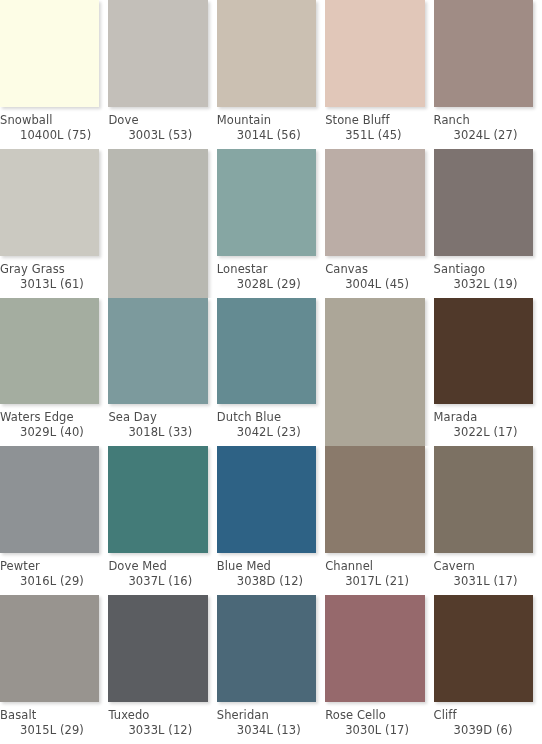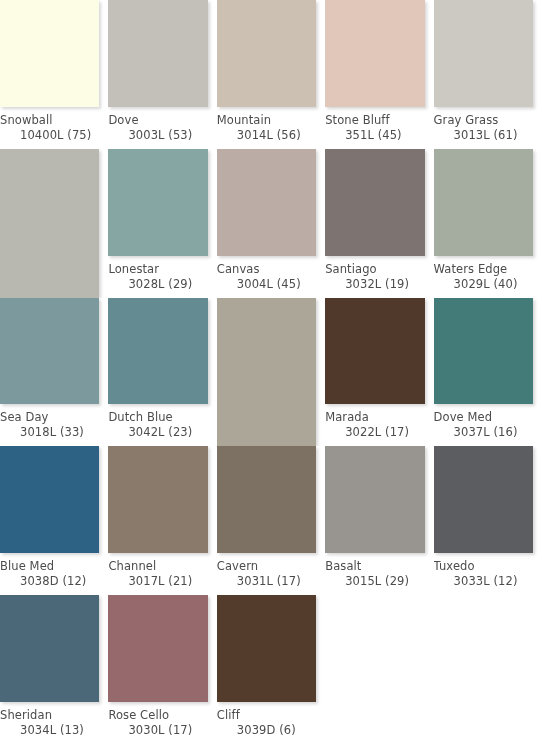--- a/index.html
+++ b/index.html
@@ -103,20 +103,29 @@
     </div>
     <div class="swatch-cell">
       <div class="chip-wrap">
         <div class="chip" style="background-color: rgb(225, 199, 185);"></div>
       </div>
       <div class="label-block">
         <span class="label-name">Stone Bluff</span>
         <span class="label-code">351L (45)</span>
       </div>
     </div>
+    <div class="swatch-cell">
+      <div class="chip-wrap">
+        <div class="chip" style="background-color: rgb(160, 140, 133);"></div>
+      </div>
+      <div class="label-block">
+        <span class="label-name">Ranch</span>
+        <span class="label-code">3024L (27)</span>
+      </div>
+    </div>
     <div class="swatch-cell first-col">
       <div class="chip-wrap">
         <div class="chip" style="background-color: rgb(203, 201, 193);"></div>
       </div>
       <div class="label-block">
         <span class="label-name">Gray Grass</span>
         <span class="label-code">3013L (61)</span>
       </div>
     </div>
     <div class="swatch-cell">
@@ -183,20 +192,29 @@
         <div class="chip" style="background-color: rgb(172, 166, 152);"></div>
       </div>
     </div>
     <div class="swatch-cell">
       <div class="chip-wrap">
         <div class="chip" style="background-color: rgb(80, 57, 42);"></div>
       </div>
       <div class="label-block">
         <span class="label-name">Marada</span>
         <span class="label-code">3022L (17)</span>
+      </div>
+    </div>
+    <div class="swatch-cell first-col">
+      <div class="chip-wrap">
+        <div class="chip" style="background-color: rgb(142, 146, 149);"></div>
+      </div>
+      <div class="label-block">
+        <span class="label-name">Pewter</span>
+        <span class="label-code">3016L (29)</span>
       </div>
     </div>
     <div class="swatch-cell">
       <div class="chip-wrap">
         <div class="chip" style="background-color: rgb(67, 123, 120);"></div>
       </div>
       <div class="label-block">
         <span class="label-name">Dove Med</span>
         <span class="label-code">3037L (16)</span>
       </div>

